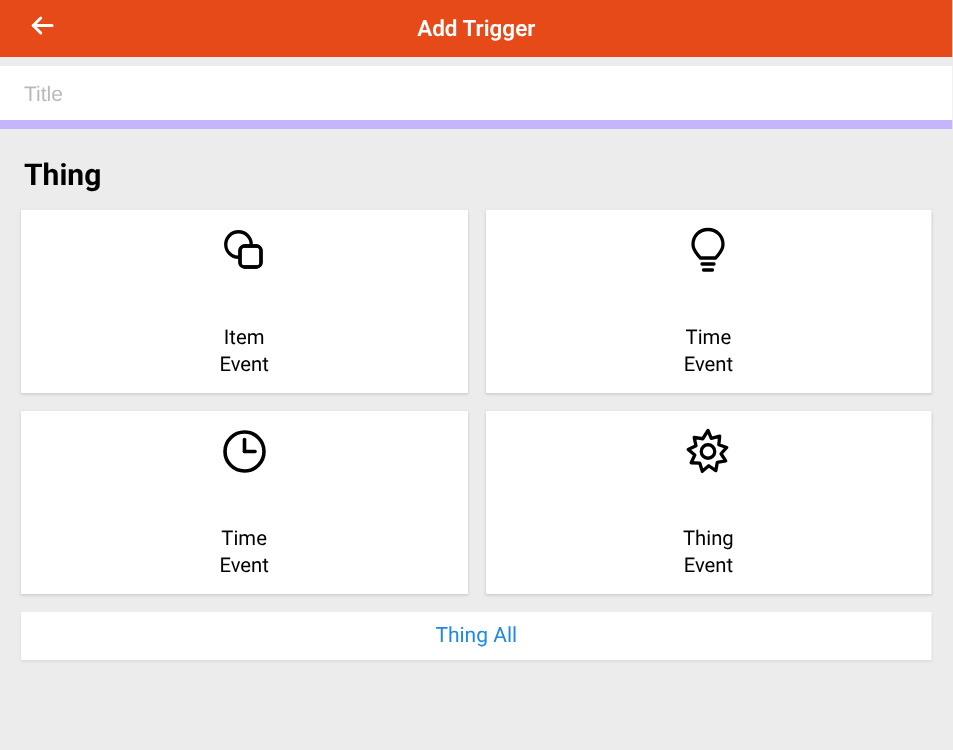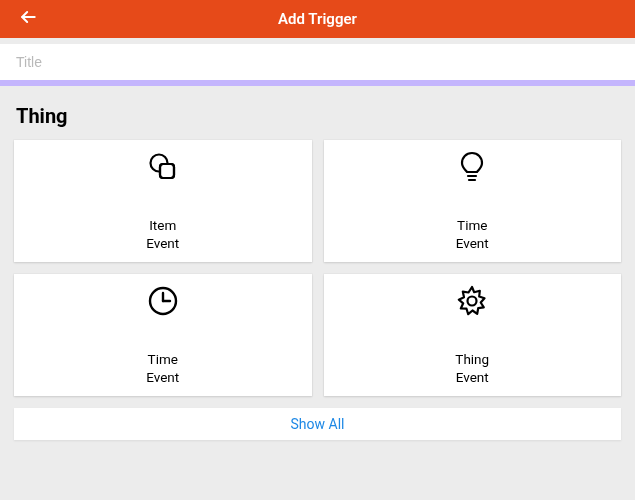--- a/index.html
+++ b/index.html
@@ -177,14 +177,14 @@
       </svg>
     </div>
     <div class="label">
       <span>Thing</span><br><span>Event</span>
     </div>
   </div>
 
 </div>
 
 <div class="show-all">
-  <span>Show All</span>
+  <span>Thing All</span>
 </div>
 
 </body></html>

